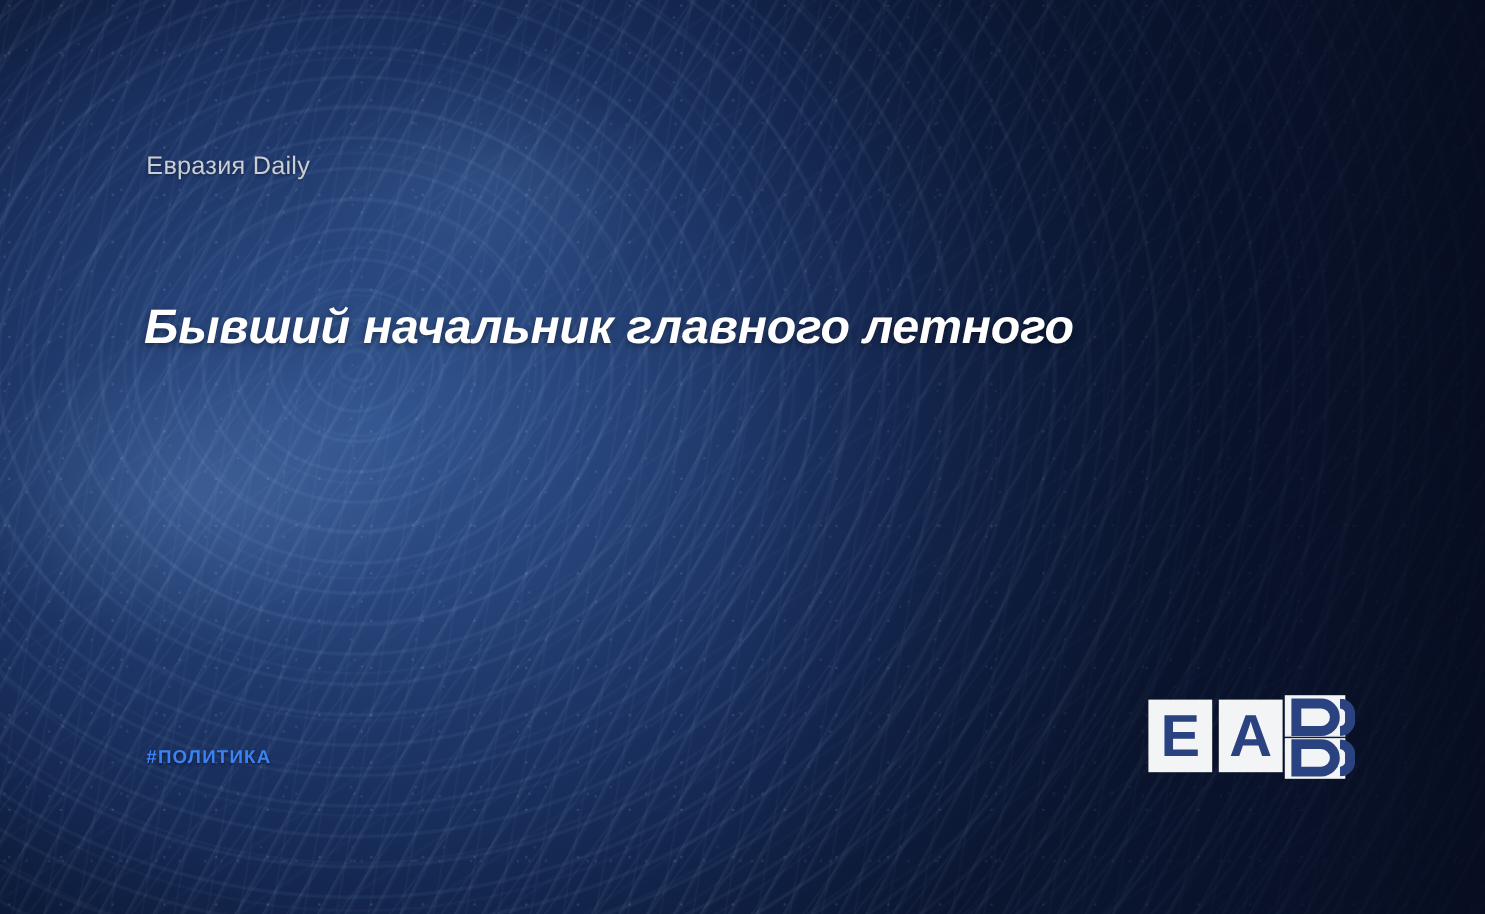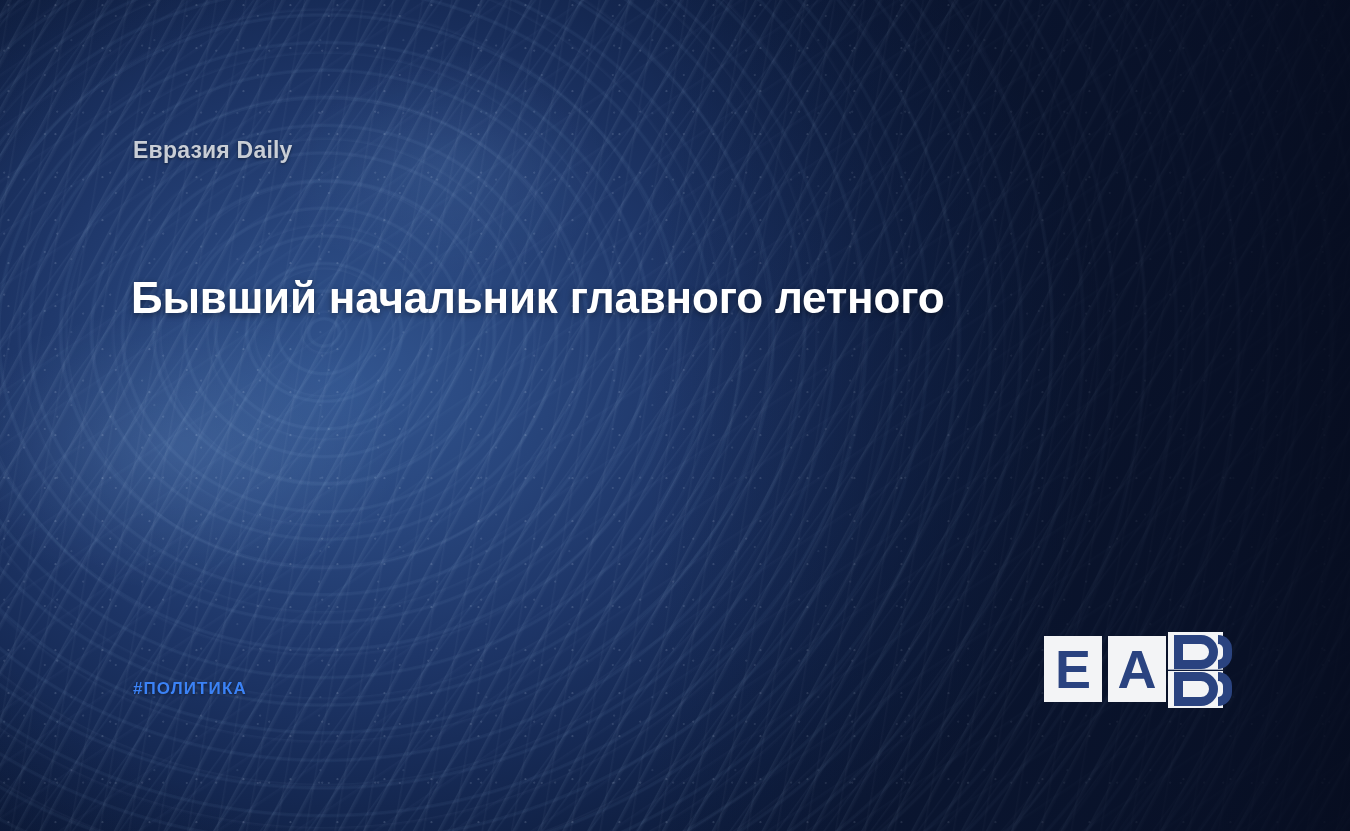--- a/index.html
+++ b/index.html
@@ -117,40 +117,40 @@
   }
 
   
   .content { position: absolute; inset: 0; }
 
   .brand {
     position: absolute;
     left: 133px;
     top: 137px;
     font-size: 23px;
-    font-weight: bold;
+    font-weight: normal;
     color: #c9ced6;
     letter-spacing: .2px;
     white-space: nowrap;
     text-shadow: 0 1px 3px rgba(0,0,0,.45);
   }
 
   .headline {
     position: absolute;
     left: 131px;
     top: 268px;
     width: 1030px;
     font-size: 44px;
     line-height: 1.38;
     font-weight: bold;
     color: #ffffff;
     letter-spacing: -0.2px;
     text-shadow: 0 2px 6px rgba(0,0,0,.40);
   }
-  .headline .hl-line { display: block; white-space: nowrap; }
+  .headline .hl-line { display: block; white-space: nowrap; font-style: italic; }
 
   .tag {
     position: absolute;
     left: 133px;
     top: 679px;
     font-size: 17px;
     font-weight: bold;
     color: #3b82f6;
     letter-spacing: 1.1px;
     white-space: nowrap;

